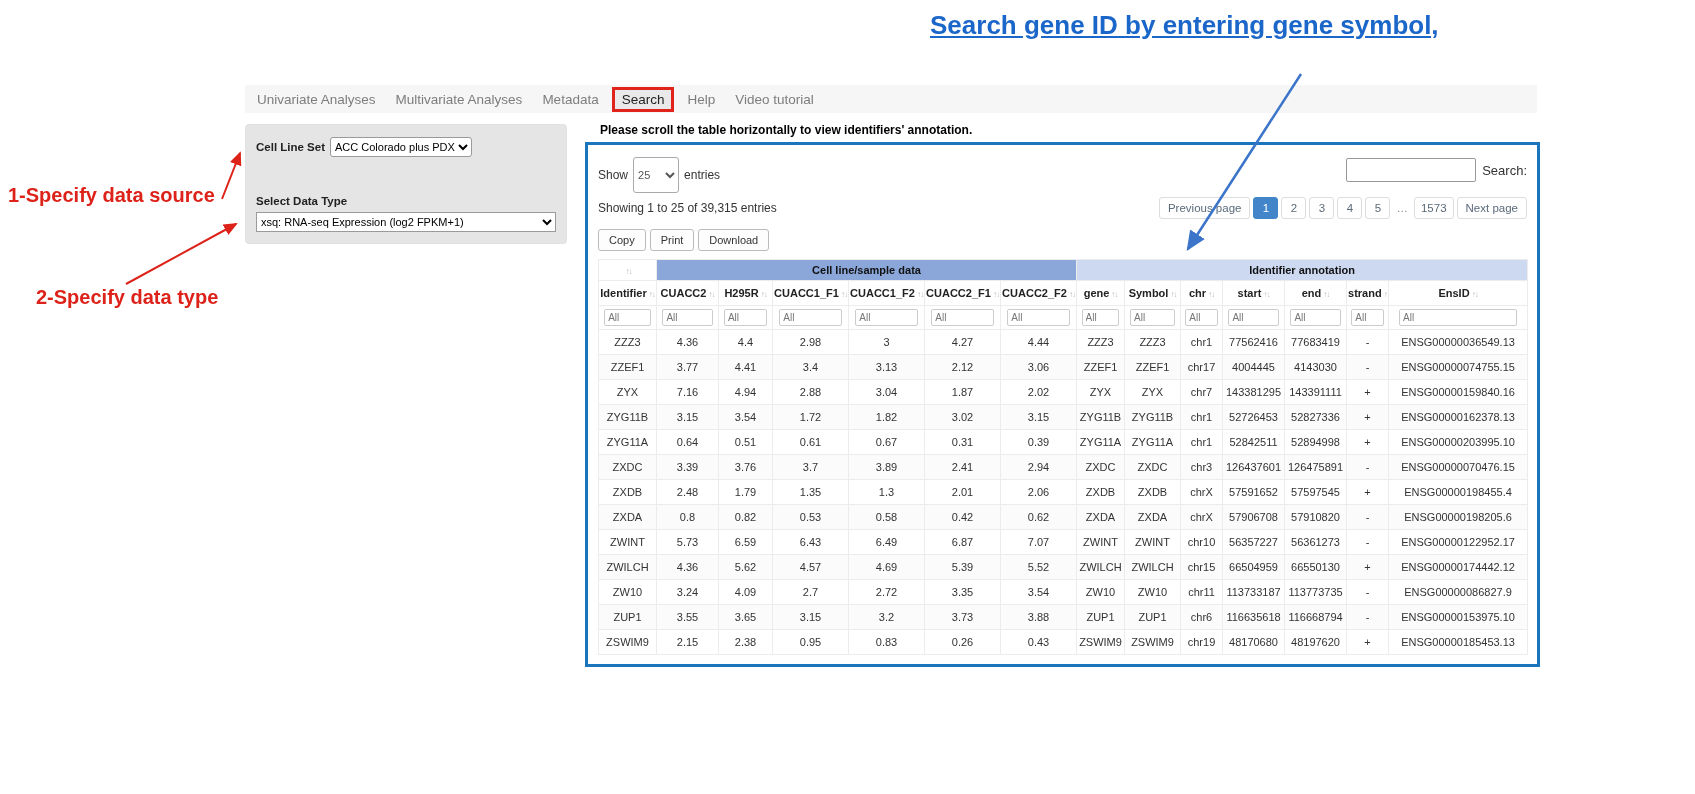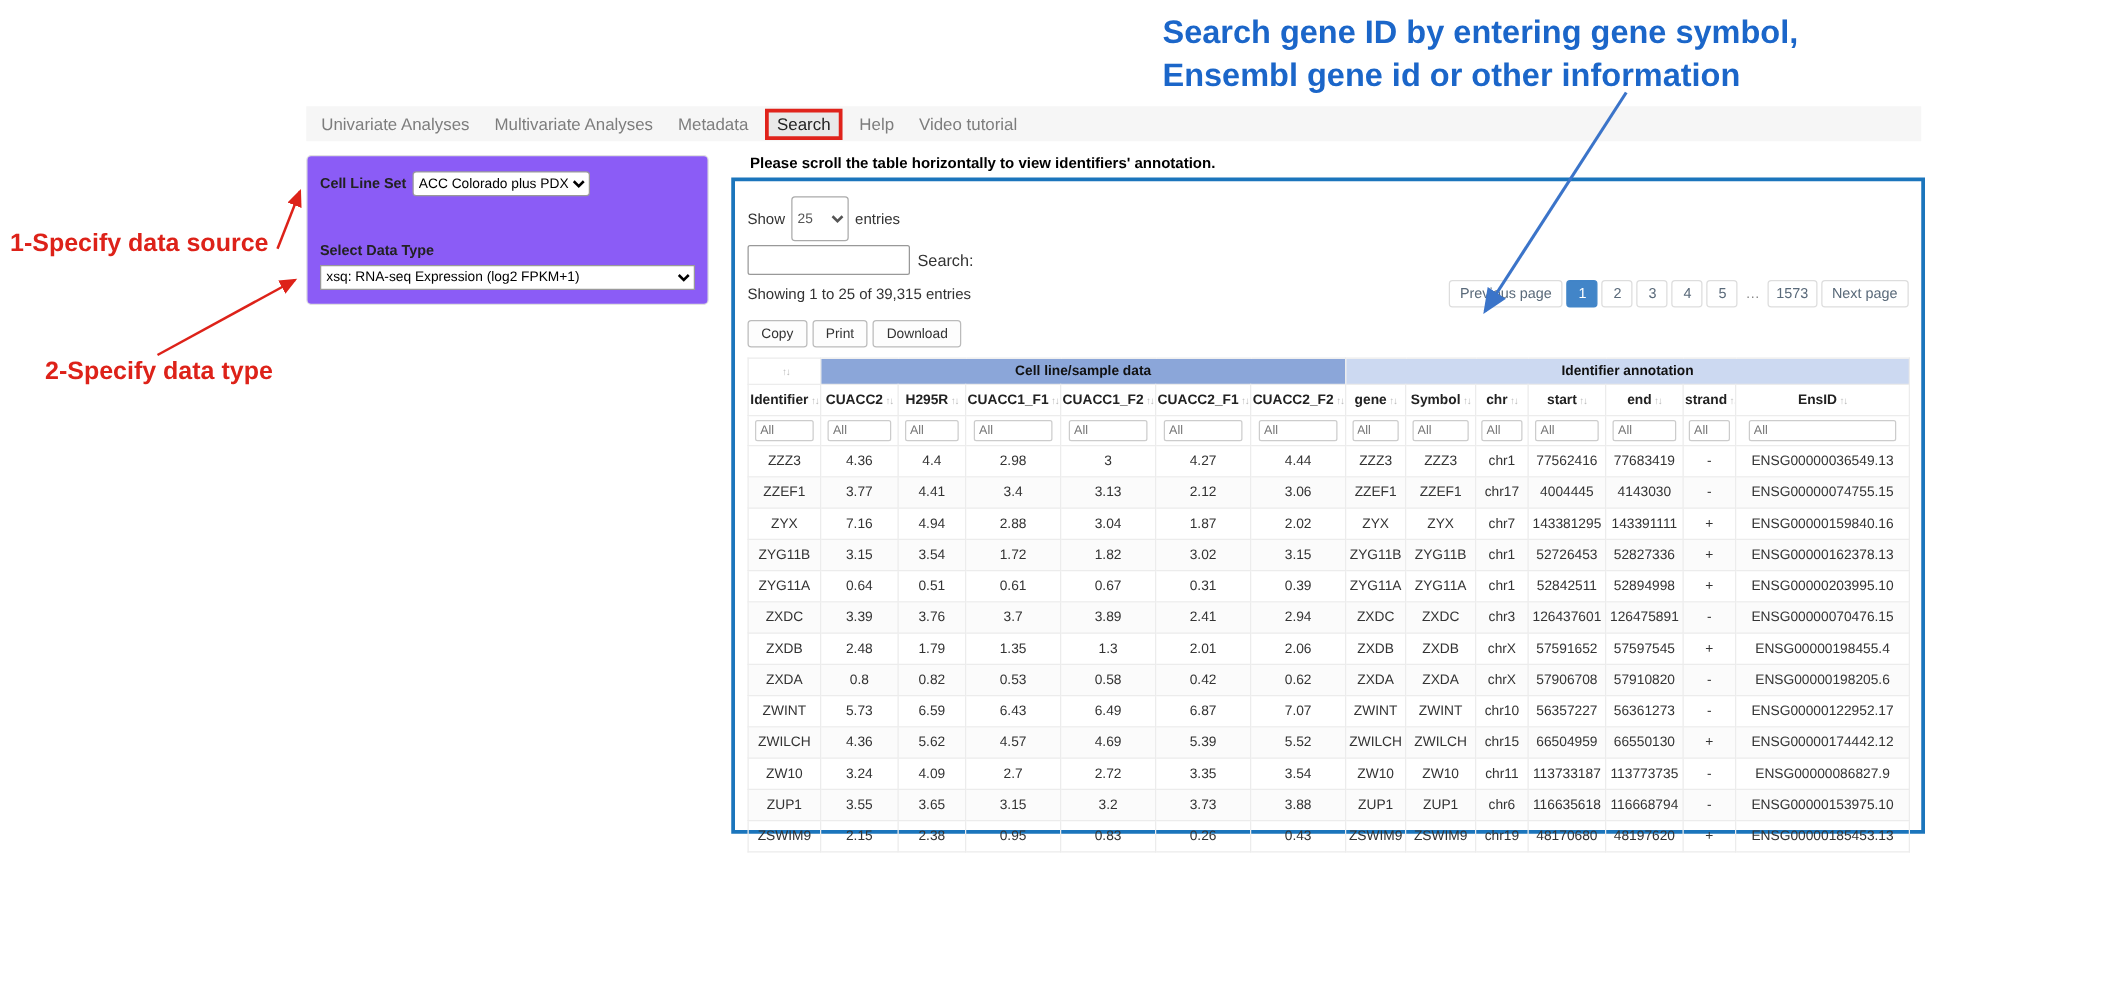--- a/index.html
+++ b/index.html
@@ -2,46 +2,46 @@
 <html><head>
 <meta charset="utf-8">
 <style>
   * { margin:0; padding:0; box-sizing:border-box; }
   html,body { background:#ffffff; }
   .page { position:relative; width:1695px; height:794px; background:#fff;
           font-family:"Liberation Sans","DejaVu Sans",sans-serif; overflow:hidden; }
 
   
   .overlay { position:absolute; left:0; top:0; width:1695px; height:794px; pointer-events:none; z-index:20; }
-  .tip { position:absolute; left:930px; top:8px; font-size:26px; font-weight:bold; color:#1b66c9; line-height:1.35; z-index:15; }
+  .tip { position:absolute; left:930px; top:8px; font-size:26px; font-weight:bold; color:#1b66c9; line-height:1.35; z-index:15;text-decoration:underline; }
   .red-label { position:absolute; color:#dd2219; font-size:20px; font-weight:bold; z-index:15; }
   .red-label.one { left:8px;  top:184px; }
   .red-label.two { left:36px; top:286px; }
 
   
   .navbar { position:absolute; left:245px; top:85px; width:1292px; height:28px;
             background:#f6f6f6; display:flex; align-items:center; padding:0 2px; }
   .nav-item { padding:5px 10px; font-size:13.5px; color:#7d7d7d; cursor:pointer; white-space:nowrap; }
   .nav-item.active { color:#222; background:#e9e9e9; border:3px solid #e0231b; padding:2px 7px; margin:0 3px; }
 
   
   .filters-panel { position:absolute; left:245px; top:124px; width:322px; height:120px;
-                   background:#8b5cf6; border:1px solid #e1e1e1; border-radius:4px; padding:12px 10px; }
+                   background:#e5e5e5; border:1px solid #e1e1e1; border-radius:4px; padding:12px 10px; }
   .fp-row { display:flex; align-items:center; gap:5px; }
   .fp-label { font-size:11.5px; font-weight:bold; color:#222; white-space:nowrap; }
   .fp-row select { font-size:11px; height:20px; border:1px solid #9a9a9a; background:#fff; border-radius:3px; max-width:150px; }
   .fp-label2 { margin-top:38px; font-size:11.5px; font-weight:bold; color:#222; }
   .fp-select2 { margin-top:5px; width:100%; font-size:11px; height:20px; border:1px solid #9a9a9a; background:#fff; border-radius:0; }
 
   .scroll-note { position:absolute; left:600px; top:123px; font-size:12px; font-weight:bold; color:#000; }
 
   
   .blue-panel { position:absolute; left:585px; top:142px; width:955px; height:525px;
                 border:3px solid #1b75bc; background:#fff; padding:10px; }
-  .p-row1 { display:flex; justify-content:space-between; align-items:flex-start;flex-direction:column; }
+  .p-row1 { display:flex; justify-content:space-between; align-items:flex-start; }
   .show-entries { display:flex; align-items:center; gap:5px; font-size:12px; color:#333; margin-top:2px; }
   .show-entries select { font-size:11px; height:36px; min-width:46px; border:1px solid #aaa; border-radius:3px; background:#fff; color:#555; }
   .search-ctl { display:flex; align-items:center; gap:6px; margin-top:3px; }
   .search-ctl input { width:130px; height:24px; border:1px solid #999; border-radius:2px; padding:0 5px; font-size:12px; }
   .search-lbl { font-size:13px; color:#333; }
   .p-row2 { display:flex; justify-content:space-between; align-items:center; margin-top:4px; }
   .showing { font-size:12px; color:#333; }
   .pagination { display:flex; align-items:center; gap:3px; }
   .pg-btn { font-size:11.5px; color:#5a6a7a; border:1px solid #ddd; border-radius:3px; padding:4px 8px; background:#fff; cursor:pointer; white-space:nowrap; }
   .pg-num { min-width:25px; text-align:center; padding:4px 6px; }
@@ -63,21 +63,20 @@
   tbody.rows td { padding:6px 1px; color:#333; }
   tbody.rows tr:nth-child(even) { background:#fbfbfb; }
 </style>
 </head>
 <body>
 
 <div class="page">
 
   <div class="tip">
     <div>Search gene ID by entering gene symbol,</div>
-    <div>Ensembl gene id or other information</div>
   </div>
 
   <div class="red-label one">1-Specify data source</div>
   <div class="red-label two">2-Specify data type</div>
 
   <nav class="navbar">
       <span class="nav-item">Univariate Analyses</span>
       <span class="nav-item">Multivariate Analyses</span>
       <span class="nav-item">Metadata</span>
       <span class="nav-item active">Search</span>

